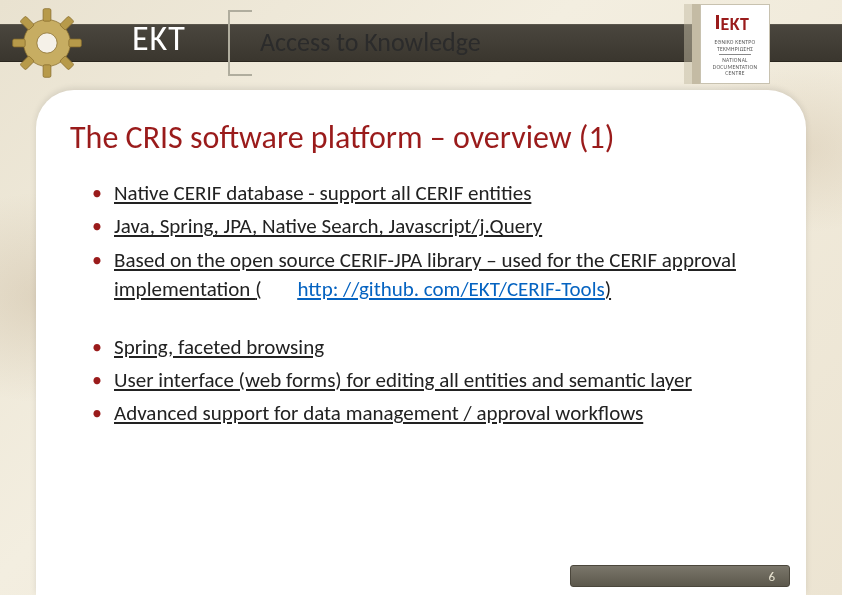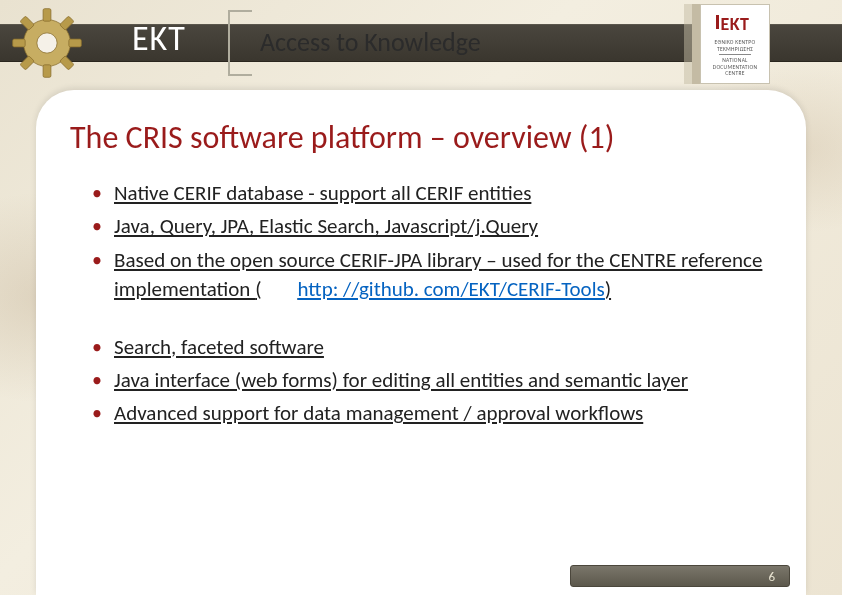--- a/index.html
+++ b/index.html
@@ -211,28 +211,28 @@
       <div>CENTRE</div>
     </div>
   </div>
 </div>
 
 <div class="content-panel">
   <h1 class="slide-title">The CRIS software platform – overview (1)</h1>
 
   <ul class="bullets">
     <li>Native CERIF database - support all CERIF entities</li>
-    <li>Java, Query, JPA, Elastic Search, Javascript/j.Query</li>
+    <li>Java, Spring, JPA, Native Search, Javascript/j.Query</li>
     <li>
-      <span>Based on the open source CERIF-JPA library – used for the CENTRE reference implementation </span><span>(</span><span class="link">http: //github. com/EKT/CERIF-Tools</span><span>)</span>
+      <span>Based on the open source CERIF-JPA library – used for the CERIF approval implementation </span><span>(</span><span class="link">http: //github. com/EKT/CERIF-Tools</span><span>)</span>
     </li>
   </ul>
 
   <ul class="bullets">
-    <li>Search, faceted software</li>
-    <li>Java interface (web forms) for editing all entities and semantic layer</li>
+    <li>Spring, faceted browsing</li>
+    <li>User interface (web forms) for editing all entities and semantic layer</li>
     <li>Advanced support for data management / approval workflows</li>
   </ul>
 
   <div class="page-num-box">
     <span class="page-num">6</span>
   </div>
 </div>
 
 </body></html>

